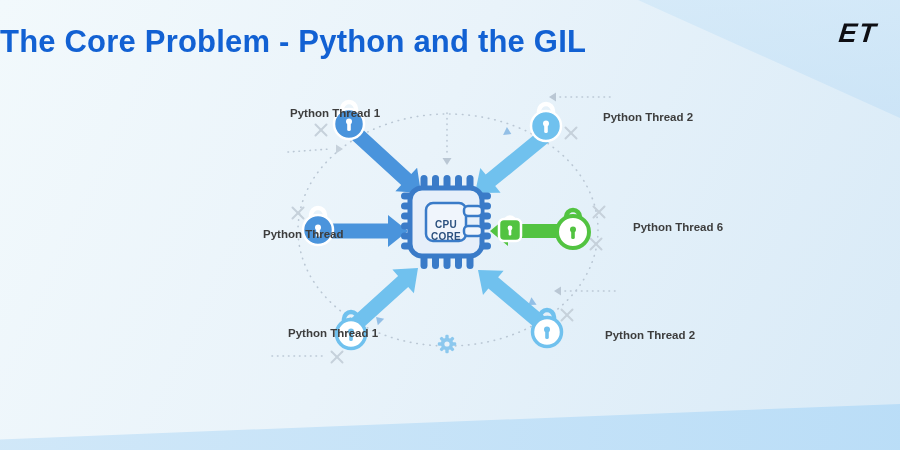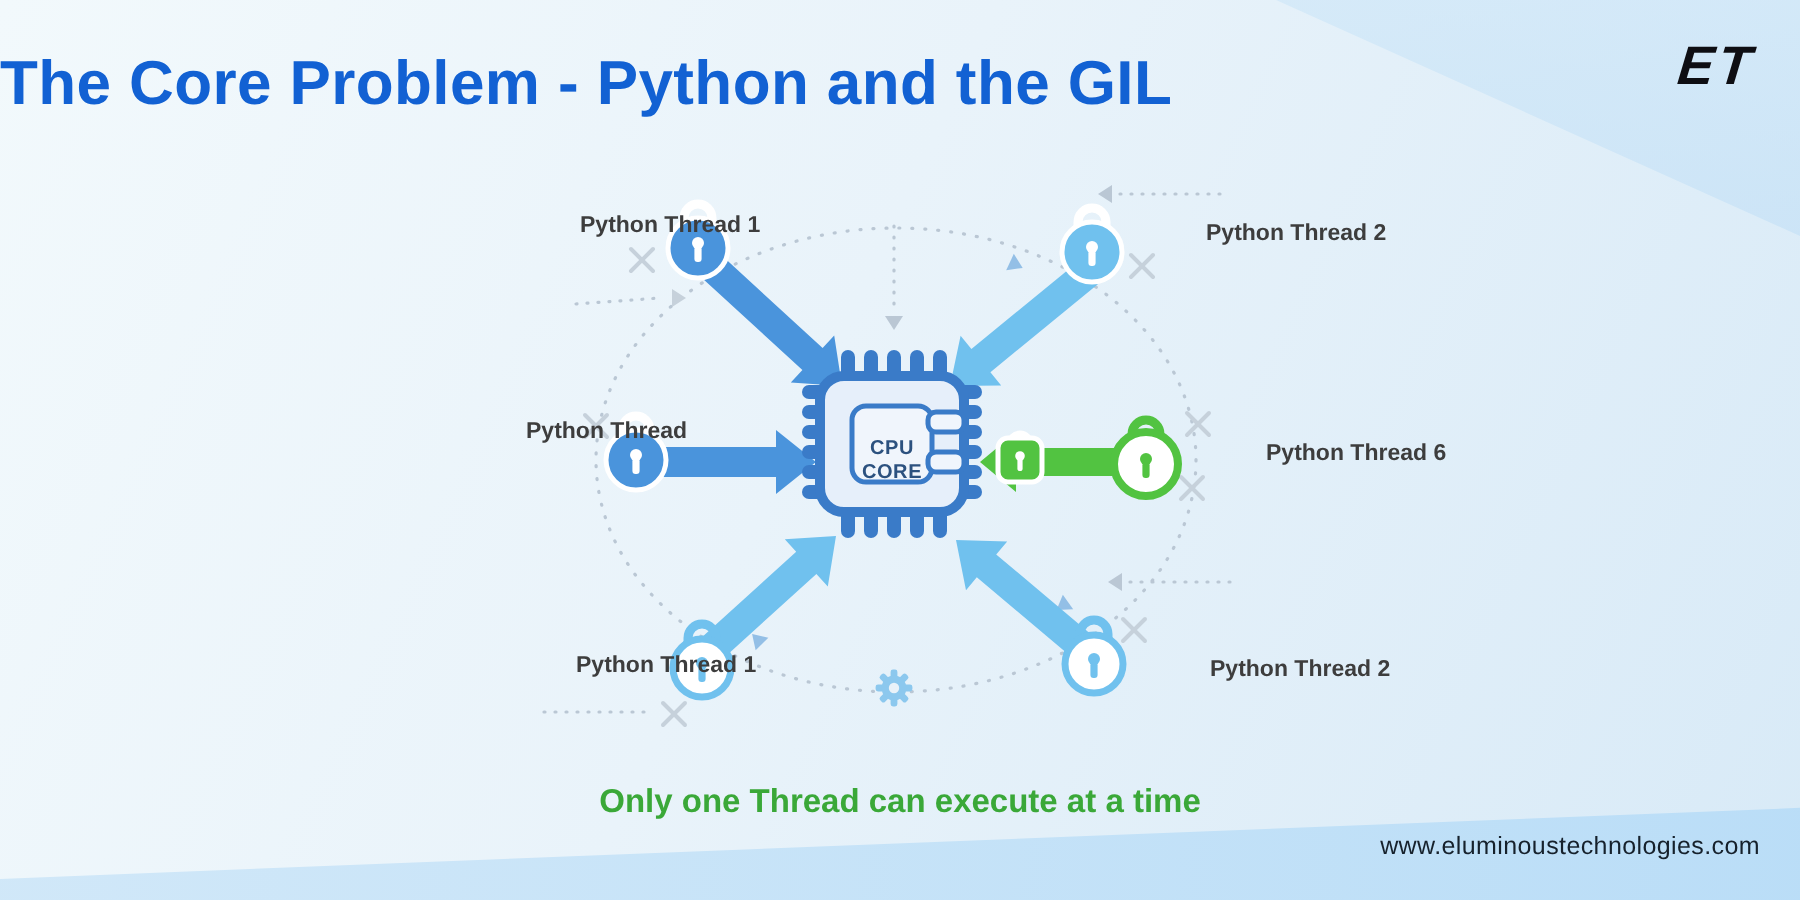--- a/index.html
+++ b/index.html
@@ -191,23 +191,21 @@
         <circle cx="573" cy="229.5" r="3" fill="#52c341"></circle>
         <rect x="571.2" y="231" width="3.6" height="8" rx="1.6" fill="#52c341"></rect>
       </g>
     </svg>
 
   <div class="title">The Core Problem - Python and the GIL</div>
   <div class="logo">ET</div>
 
   <div class="thread-label" style="left:254px;top:107px">Python Thread 1</div>
   <div class="thread-label" style="left:567px;top:111px">Python Thread 2</div>
-  <div class="thread-label" style="left:227px;top:210px">Python Thread</div>
+  <div class="thread-label" style="left:227px;top:228px">Python Thread</div>
   <div class="thread-label" style="left:597px;top:221px">Python Thread 6</div>
   <div class="thread-label" style="left:252px;top:327px">Python Thread 1</div>
   <div class="thread-label" style="left:569px;top:329px">Python Thread 2</div>
 
   <div class="chip-label">CPU
 CORE</div>
 
-  <div class="caption">Only one Thread can execute at a time</div>
-  <div class="website">www.eluminoustechnologies.com</div>
 </div>
 
 </body></html>

